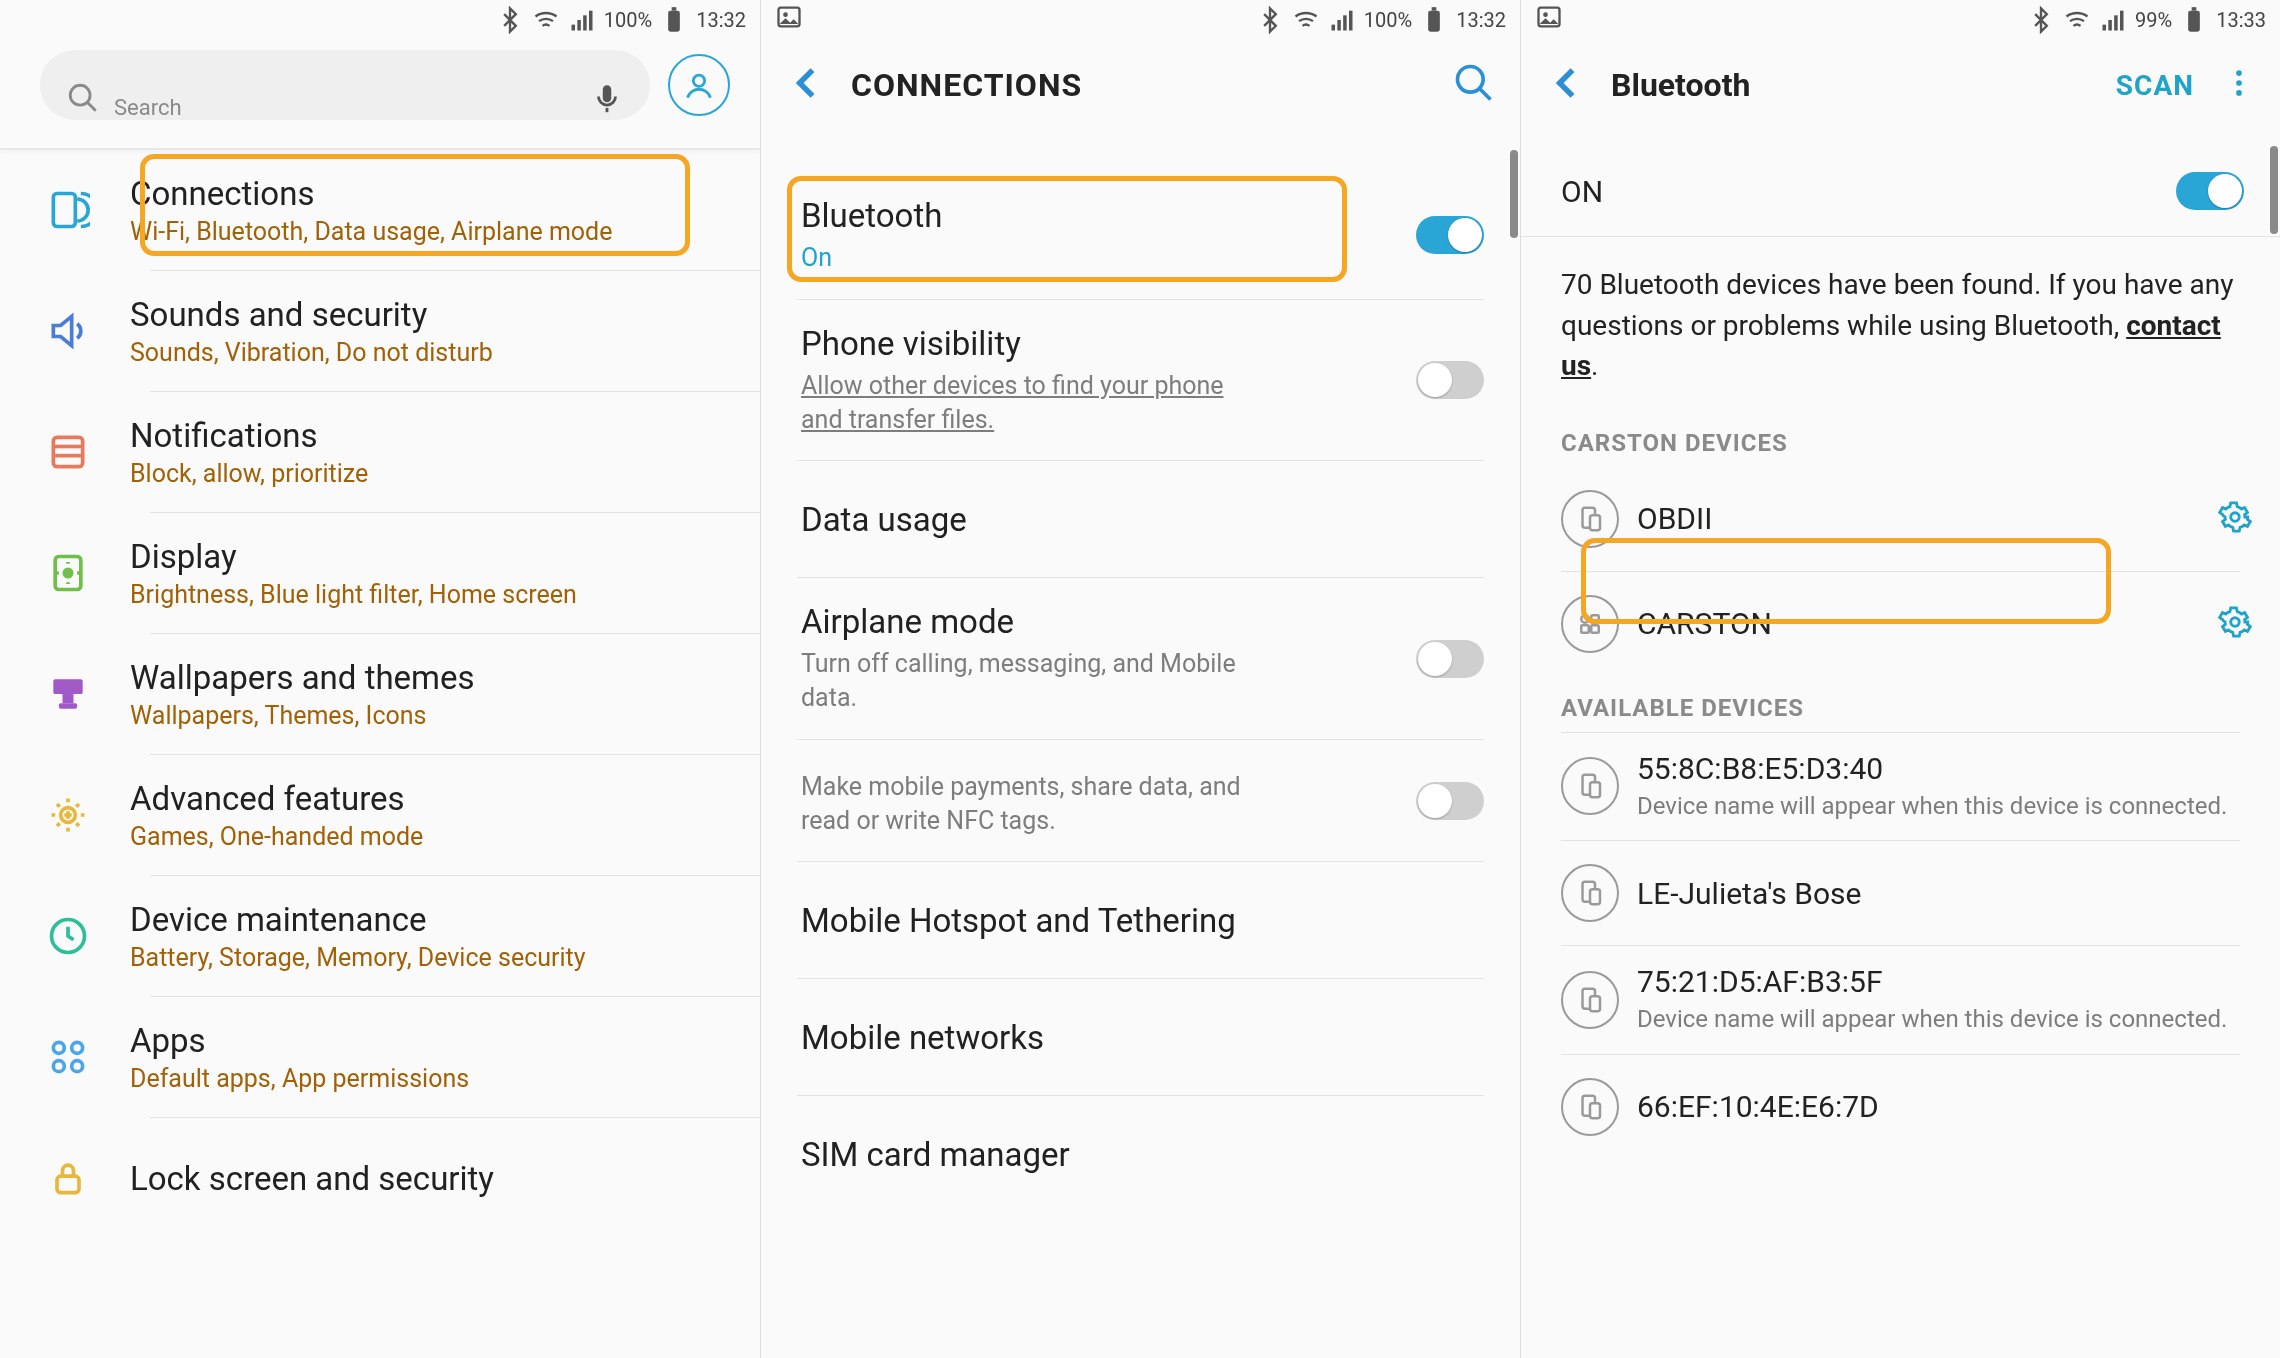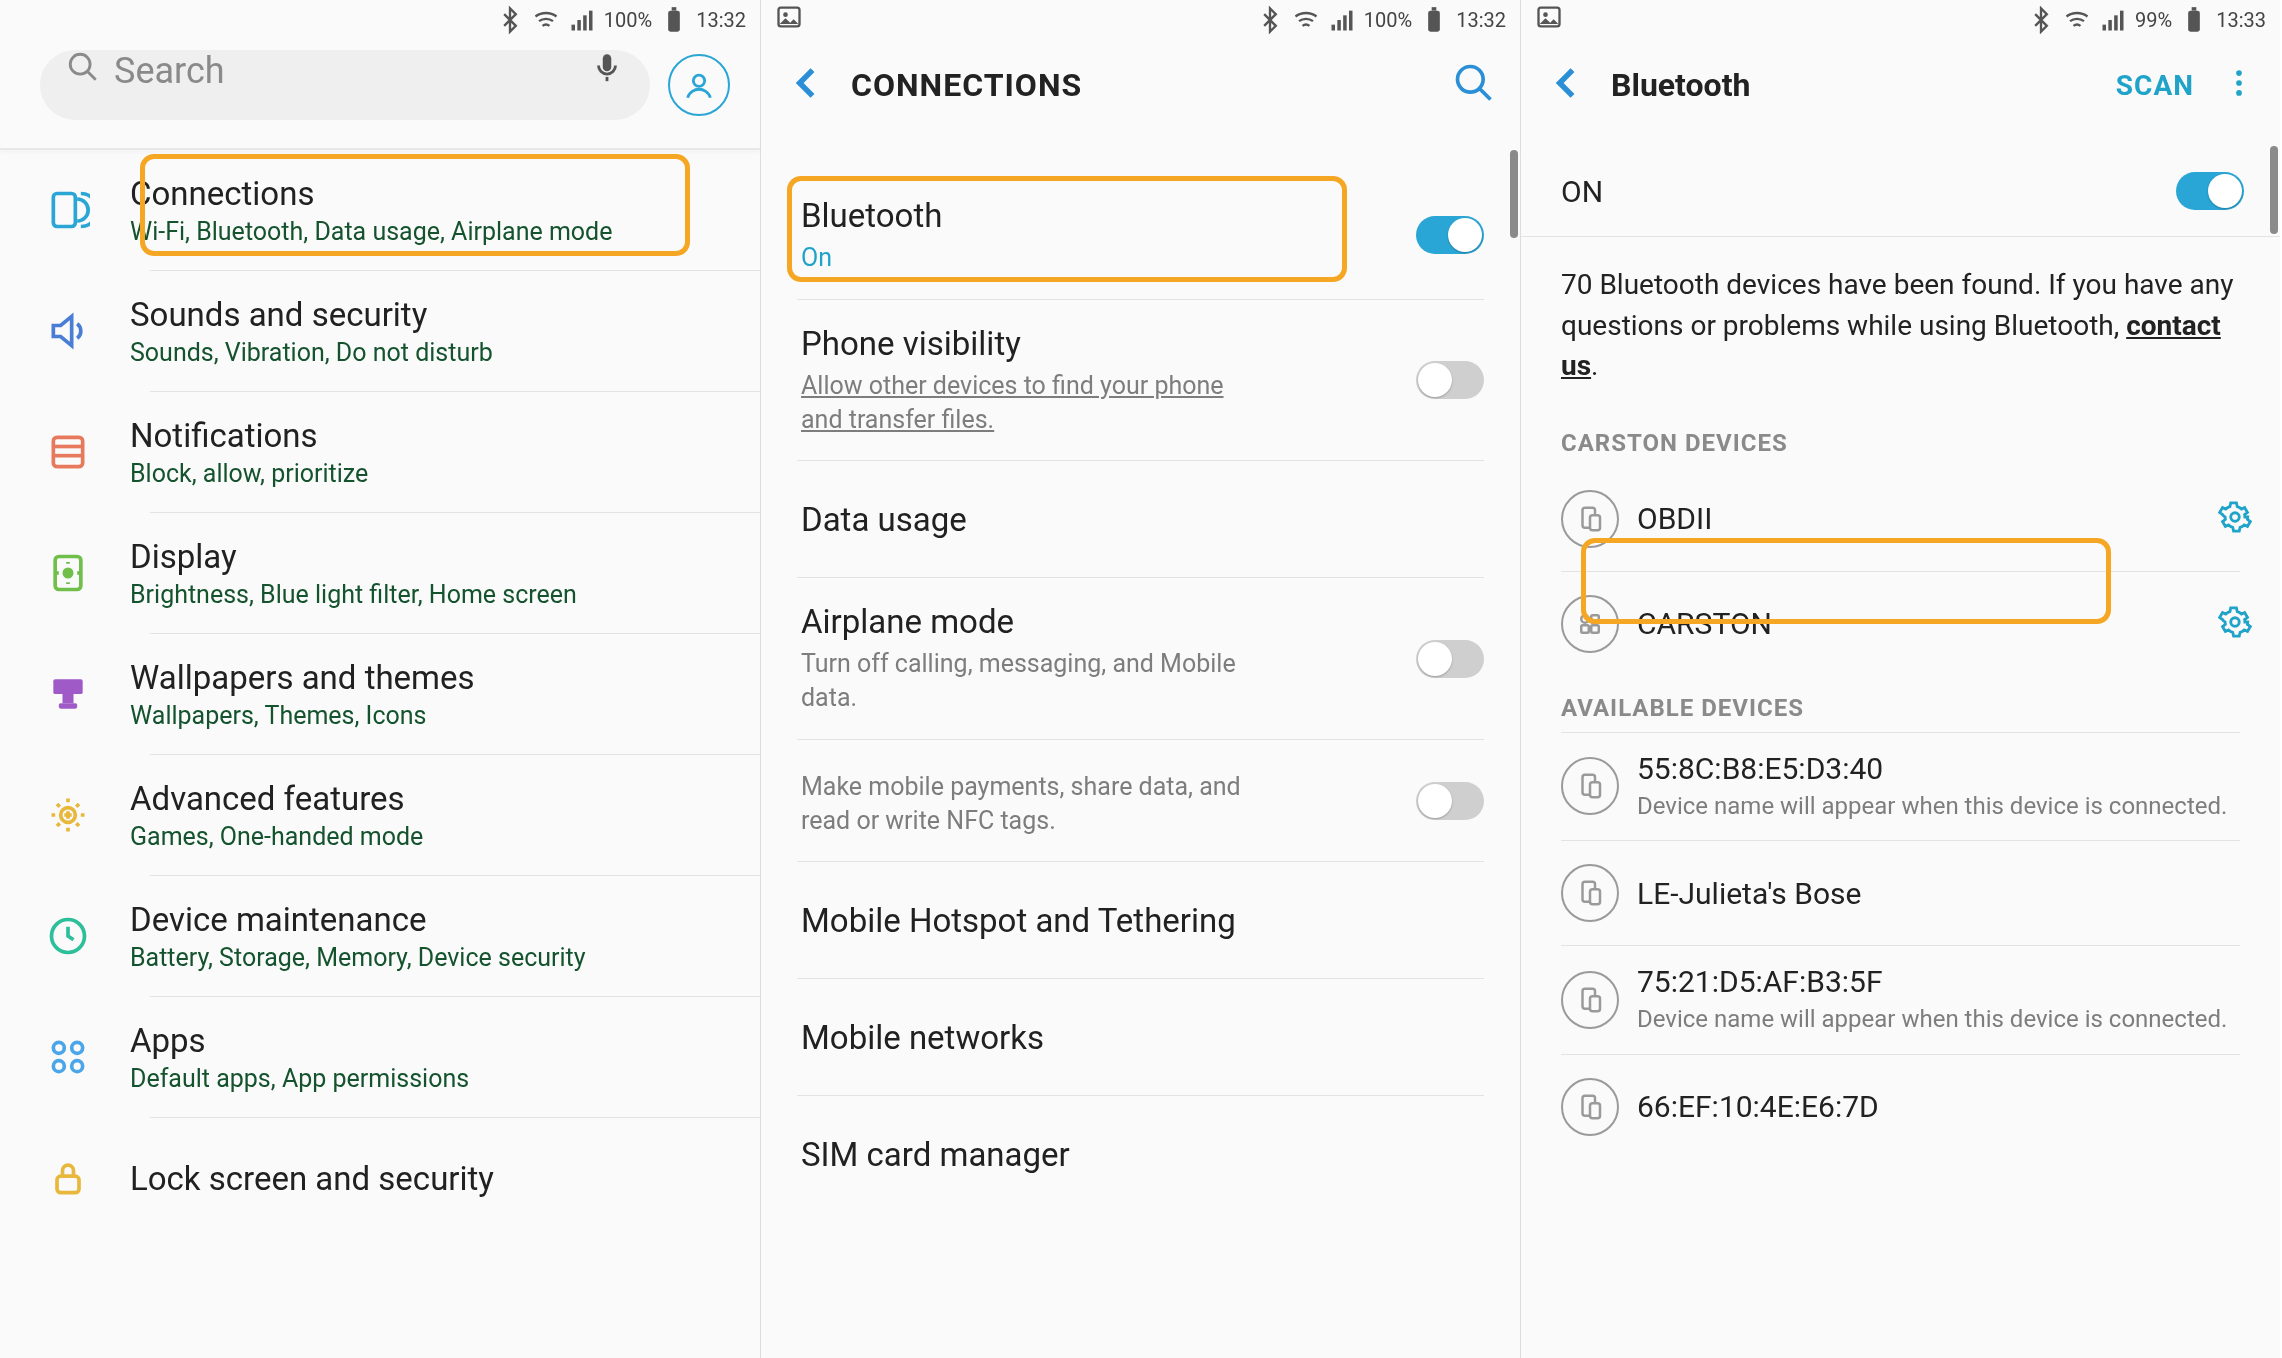--- a/index.html
+++ b/index.html
@@ -47,24 +47,24 @@
     align-items:center;
     padding: 10px 30px 18px 40px;
     gap: 18px;
   }
   .search-box {
     flex:1;
     height: 70px;
     background:#efefef;
     border-radius: 40px;
     display:flex;
-    align-items:flex-start;
+    align-items:flex-end;
     padding: 0 26px;
     color:#8a8a8a;
-    font-size: 36px;
+    font-size: 22px;
     gap: 14px;
   }
   .search-box .mic { margin-left:auto; color:#555; }
   .profile-circle {
     width:62px; height:62px;
     border:2px solid #2aa6d6;
     border-radius:50%;
     display:flex; align-items:center; justify-content:center;
     color:#2aa6d6;
   }
@@ -123,21 +123,21 @@
     width: 60px;
     display:flex; justify-content:center;
   }
   .s-row .txtcol { flex:1; min-width:0; }
   .s-row .title-t {
     font-size: 33px;
     color:#212121;
   }
   .s-row .sub {
     font-size: 25px;
-    color:#14532d;
+    color:#a16207;
     margin-top: 4px;
     white-space: nowrap;
     overflow: hidden;
   }
   .highlight-box {
     position:absolute;
     border: 5px solid #f5a623;
     border-radius: 14px;
     pointer-events:none;
   }

